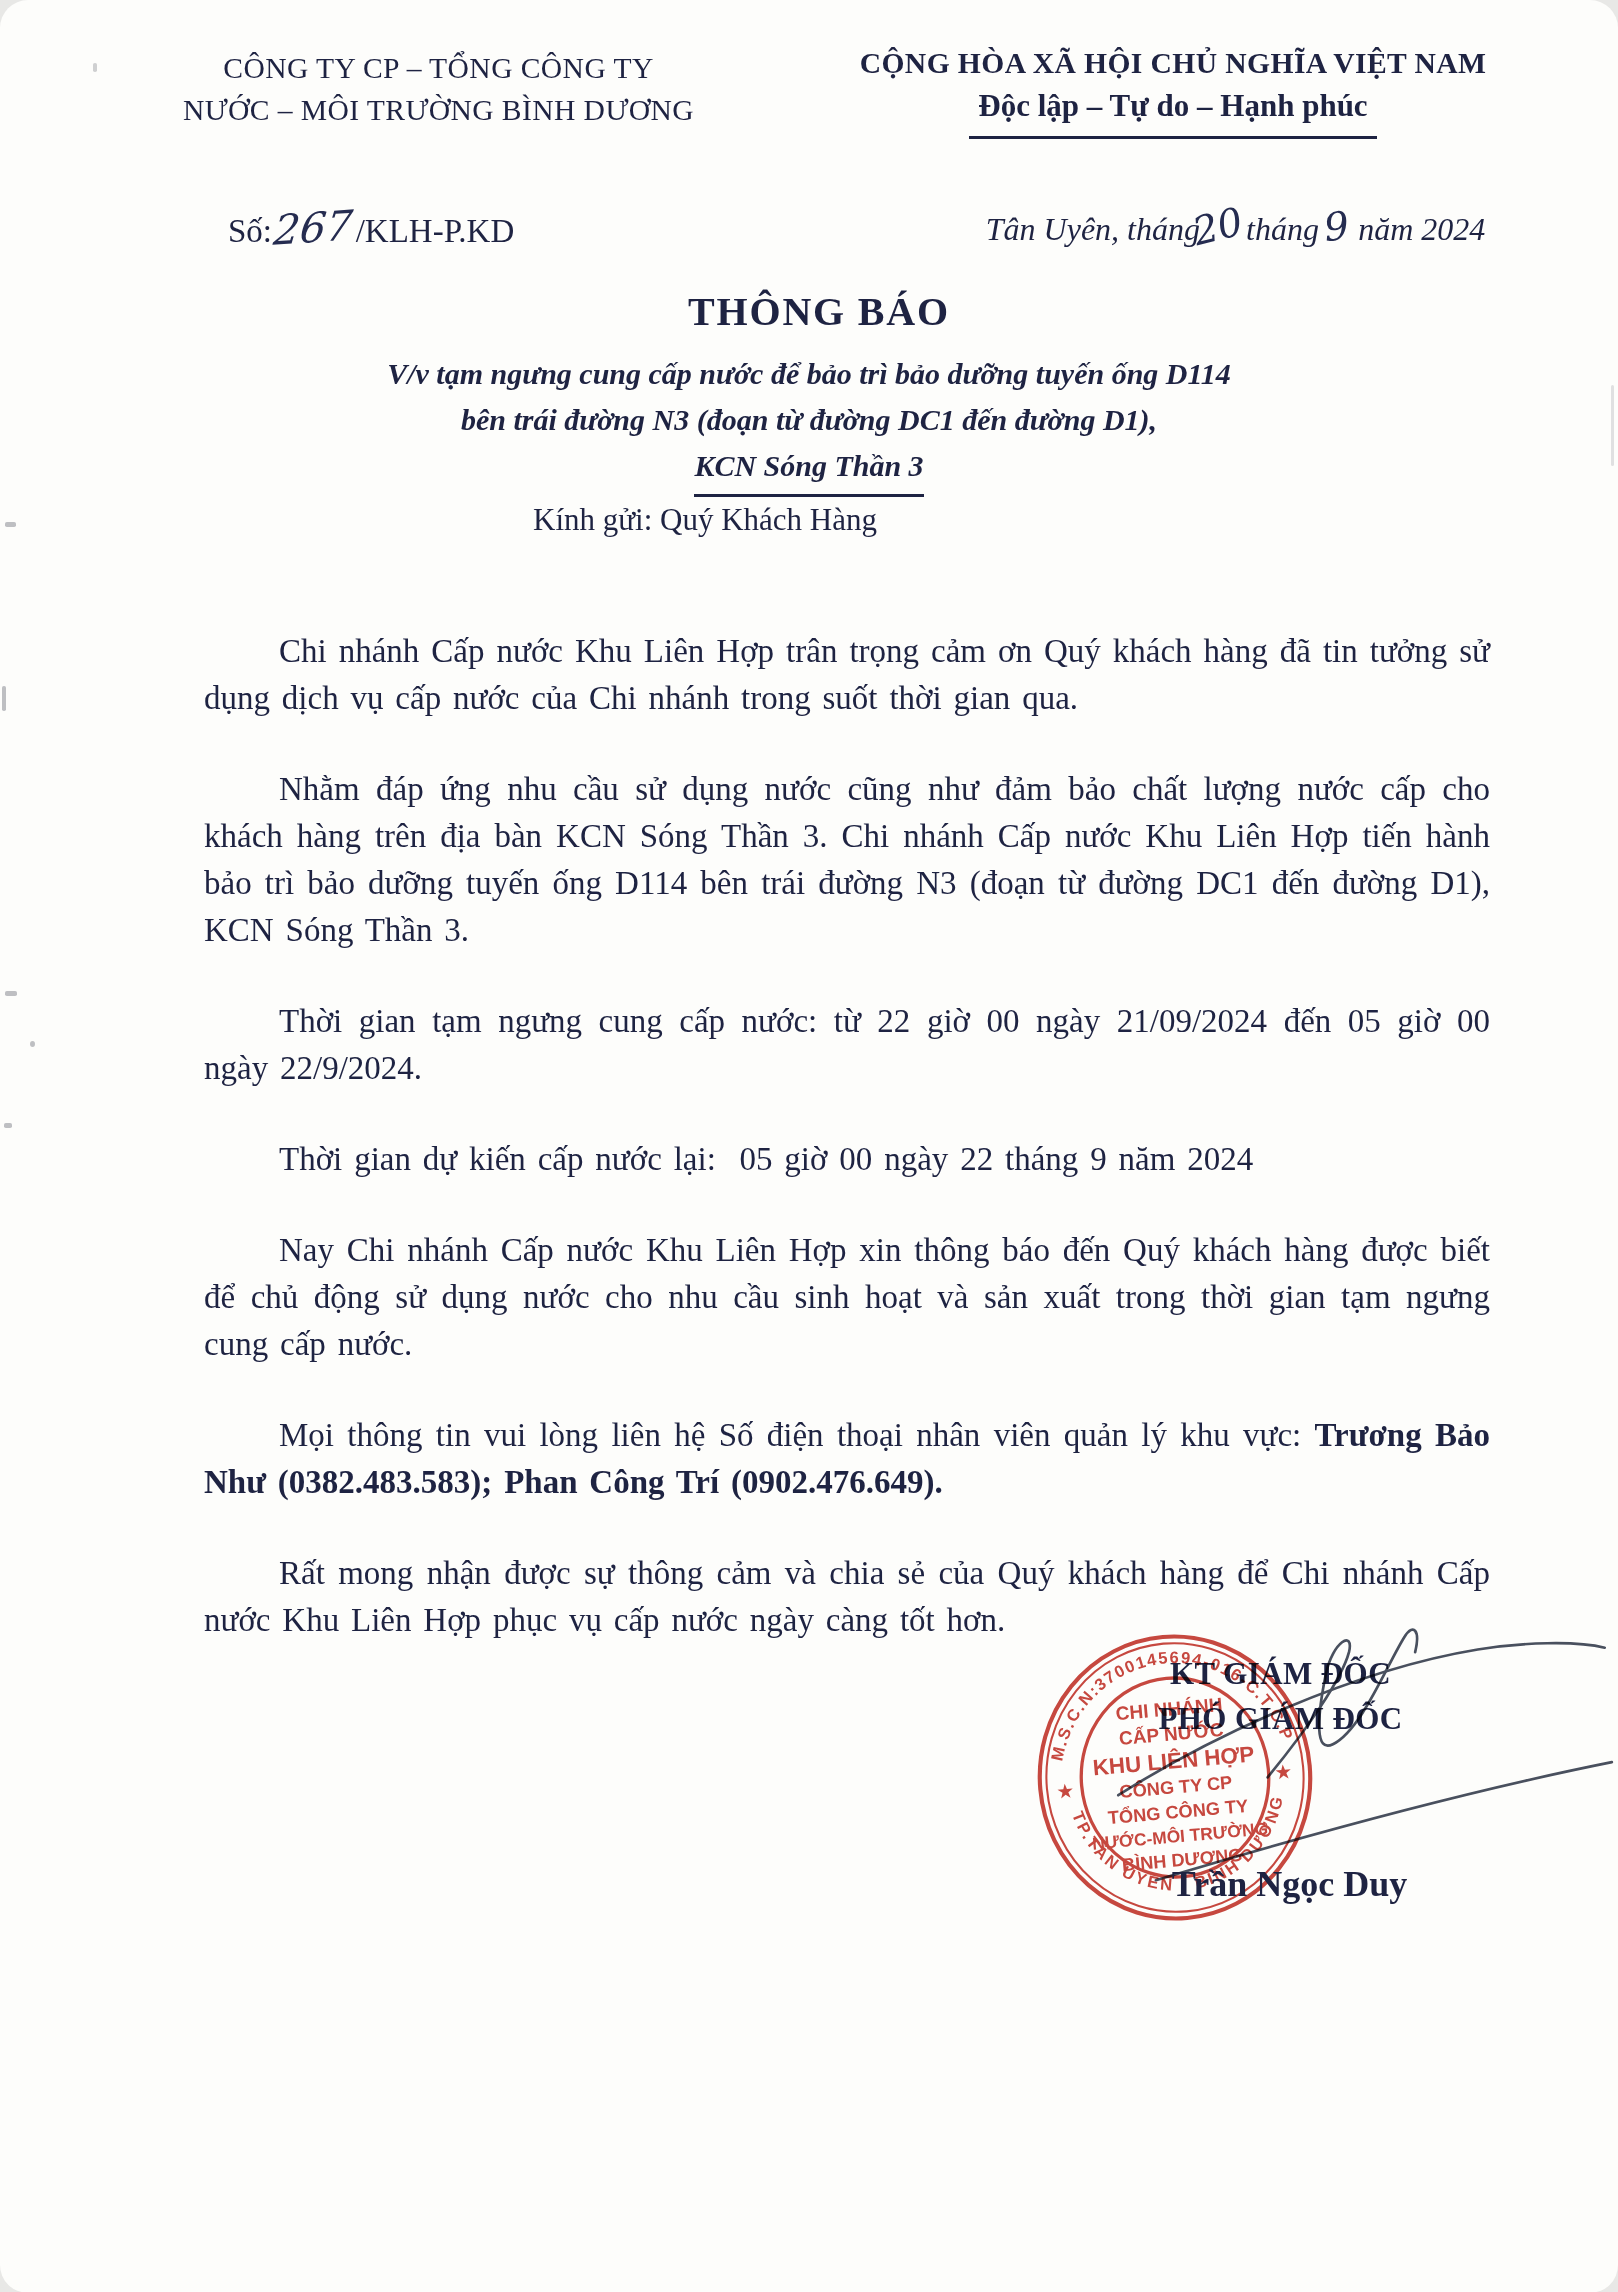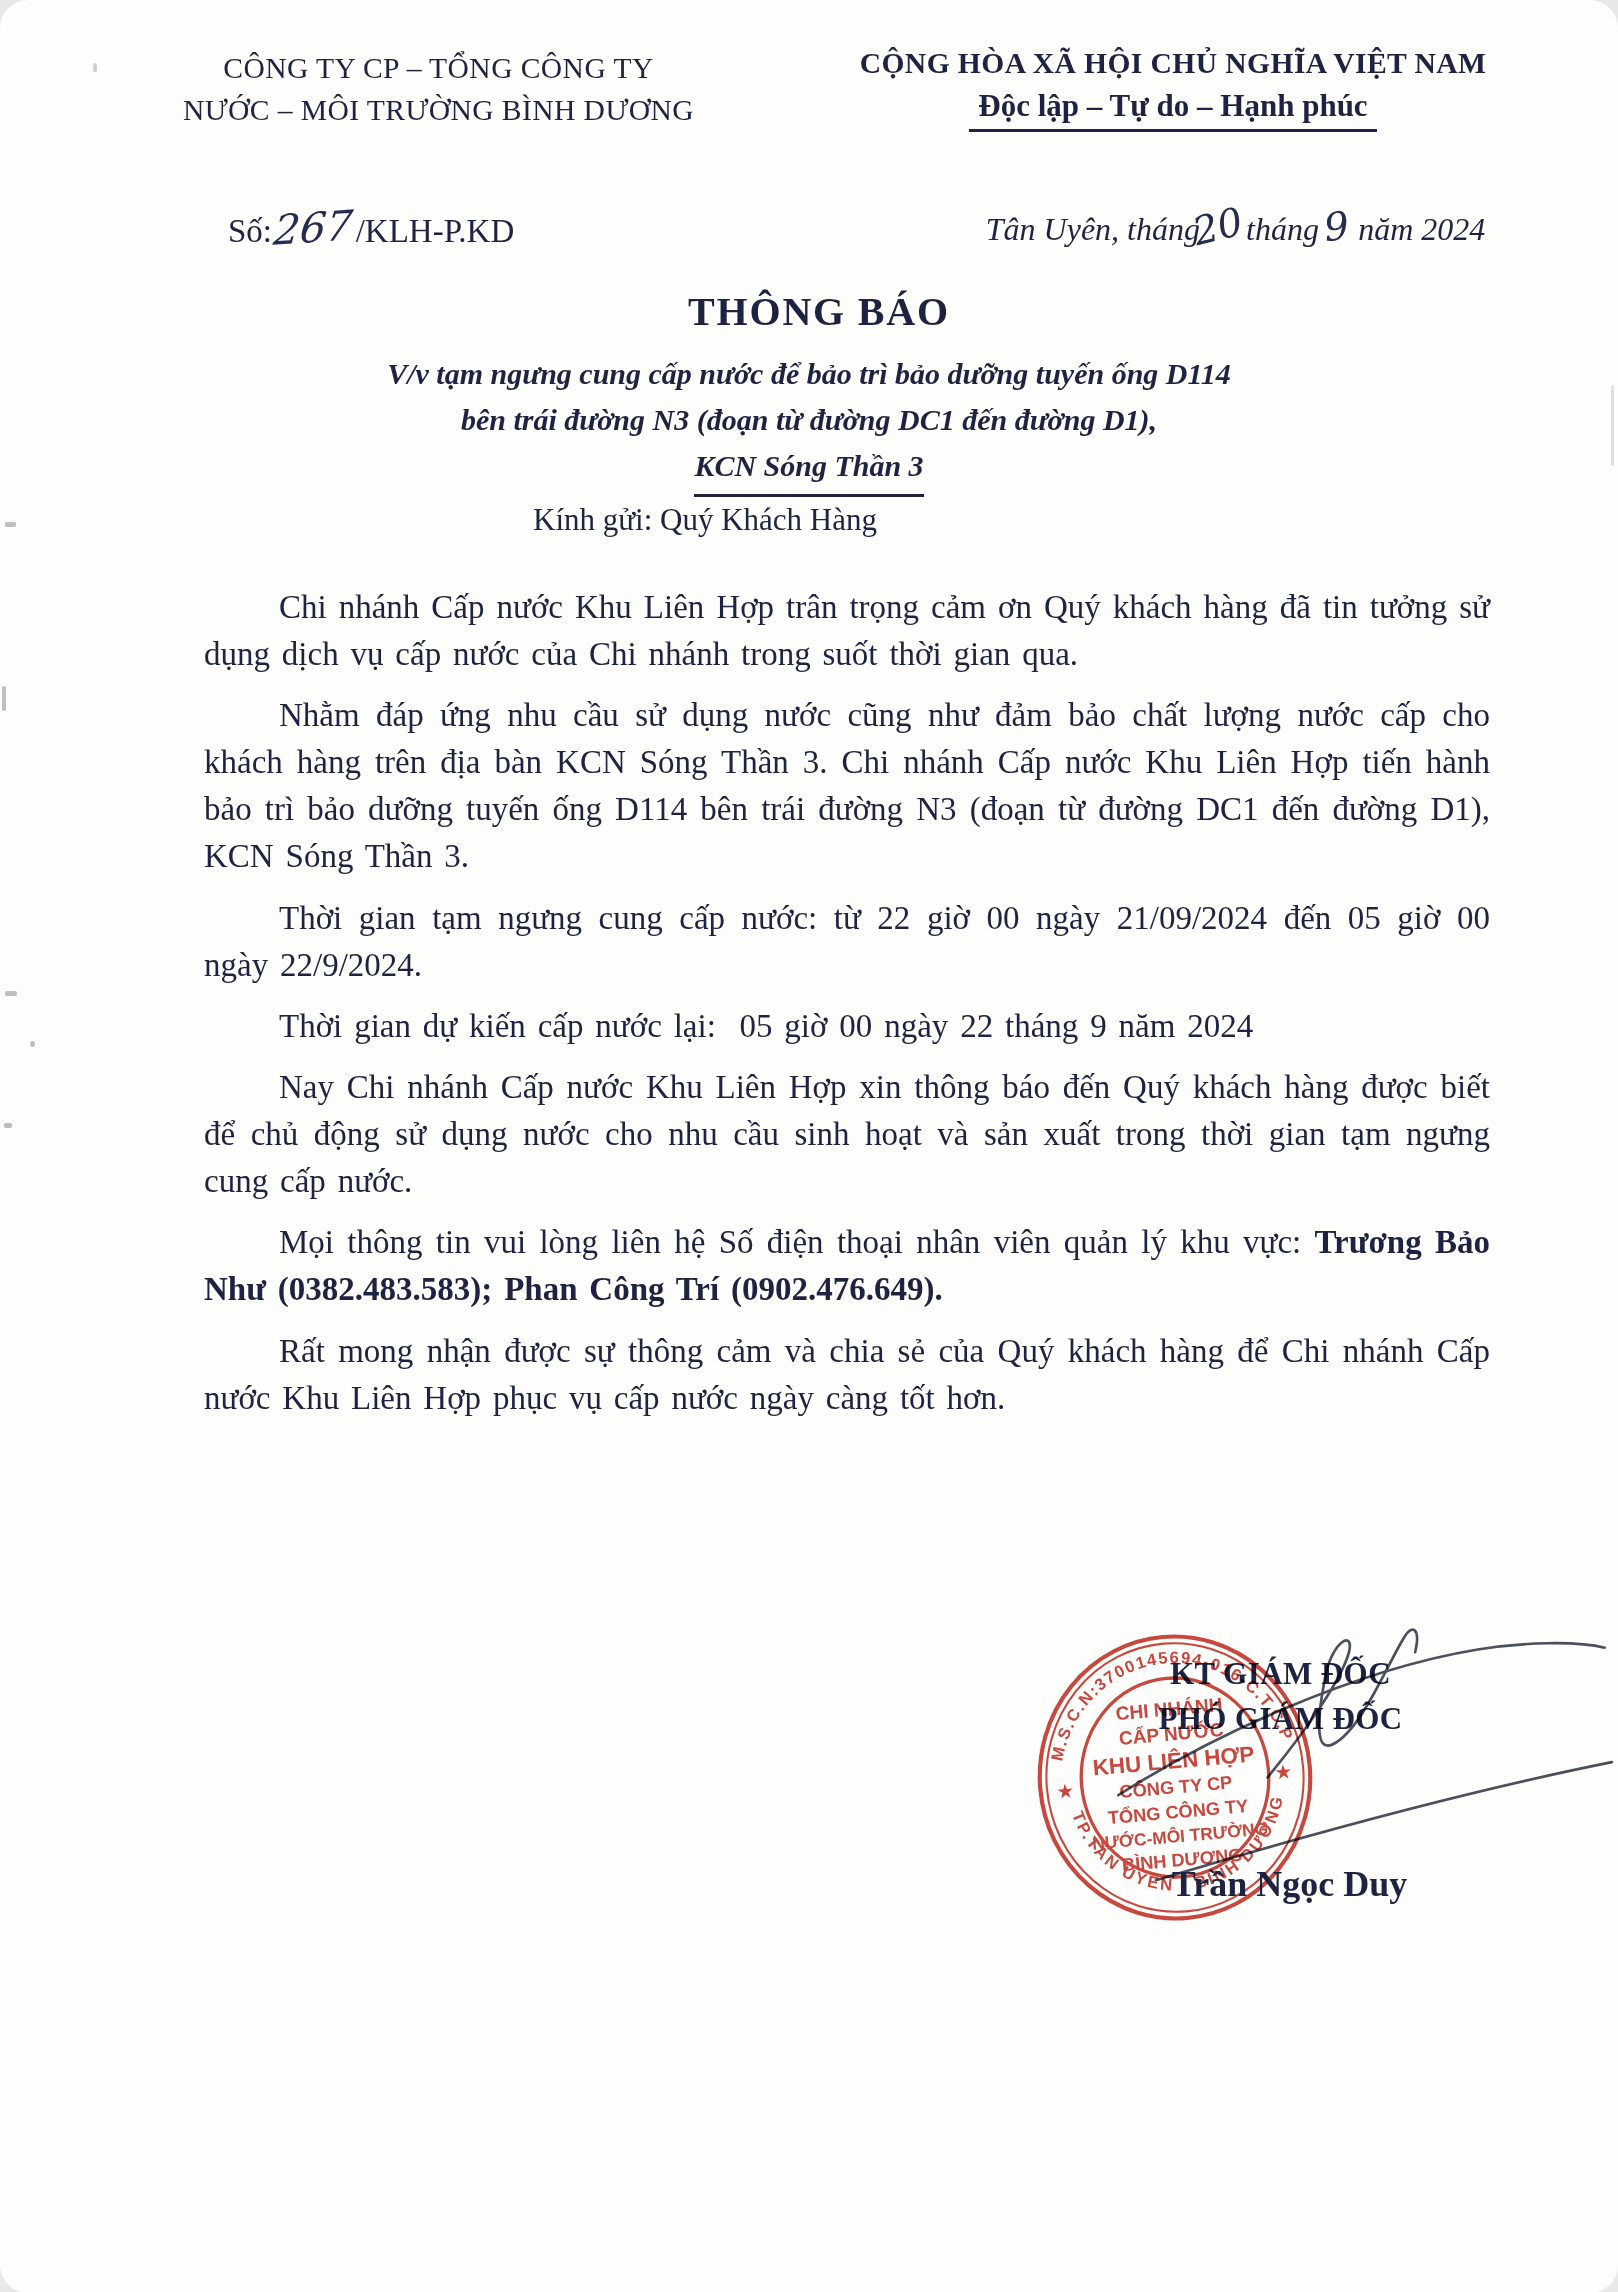--- a/index.html
+++ b/index.html
@@ -22,21 +22,21 @@
     display:inline-block; font-weight:bold;
     border-bottom:3.6px solid #1e2342; padding-bottom:5.4px;
   }
   .hdr-right {
     position:absolute; left:788px; top:43px; width:770px;
     text-align:center;
   }
   .hdr-right .nat-line1 { font-weight:bold; font-size:29.6px; line-height:41px; letter-spacing:0.4px; }
   .hdr-right .nat-line2 {
     display:inline-block; font-weight:bold; font-size:31px; line-height:43px;
-    border-bottom:3.6px solid #1e2342; padding:0 9px 2px 9px;
+    border-bottom:3.6px solid #1e2342; padding:0 9px 9px 9px;
   }
   
   .doc-no { position:absolute; left:228px; top:204px; font-size:33px; }
   .hand {
     display:inline-block; font-family:"DejaVu Serif", serif; font-style:italic;
     color:#252c50;
   }
   .hand-no { font-size:41px; transform:rotate(-4deg) skewX(-10deg); margin:0 3.6px 0 1.8px; }
   .dateline {
     position:absolute; left:949px; top:204px; width:573px;
@@ -56,21 +56,21 @@
   .subject .sub3 { display:inline-block; border-bottom:3.6px solid #1e2342; padding-bottom:4.5px; }
   .salutation {
     position:absolute; left:0; top:502px; width:1410px;
     text-align:center; font-size:31px;
   }
   
   .body-block {
     position:absolute; left:204px; top:584px; width:1286px;
     font-size:33px; line-height:47px; text-align:justify; word-spacing:3.6px;
   }
-  .body-block p { text-indent:75px; margin-bottom:14.3px; }
+  .body-block p { text-indent:75px; margin-bottom:14.3px;margin-top:44px; }
   .closing { text-indent:75px; margin-top:7.2px; }
   
   .sign-block {
     position:absolute; left:1012px; top:1651px; width:537px;
     text-align:center; font-weight:bold; font-size:31px; line-height:45px;
     letter-spacing:0.4px;
   }
   .sign-name {
     position:absolute; left:1012px; top:1863px; width:555px;
     text-align:center; font-weight:bold; font-size:36px;

